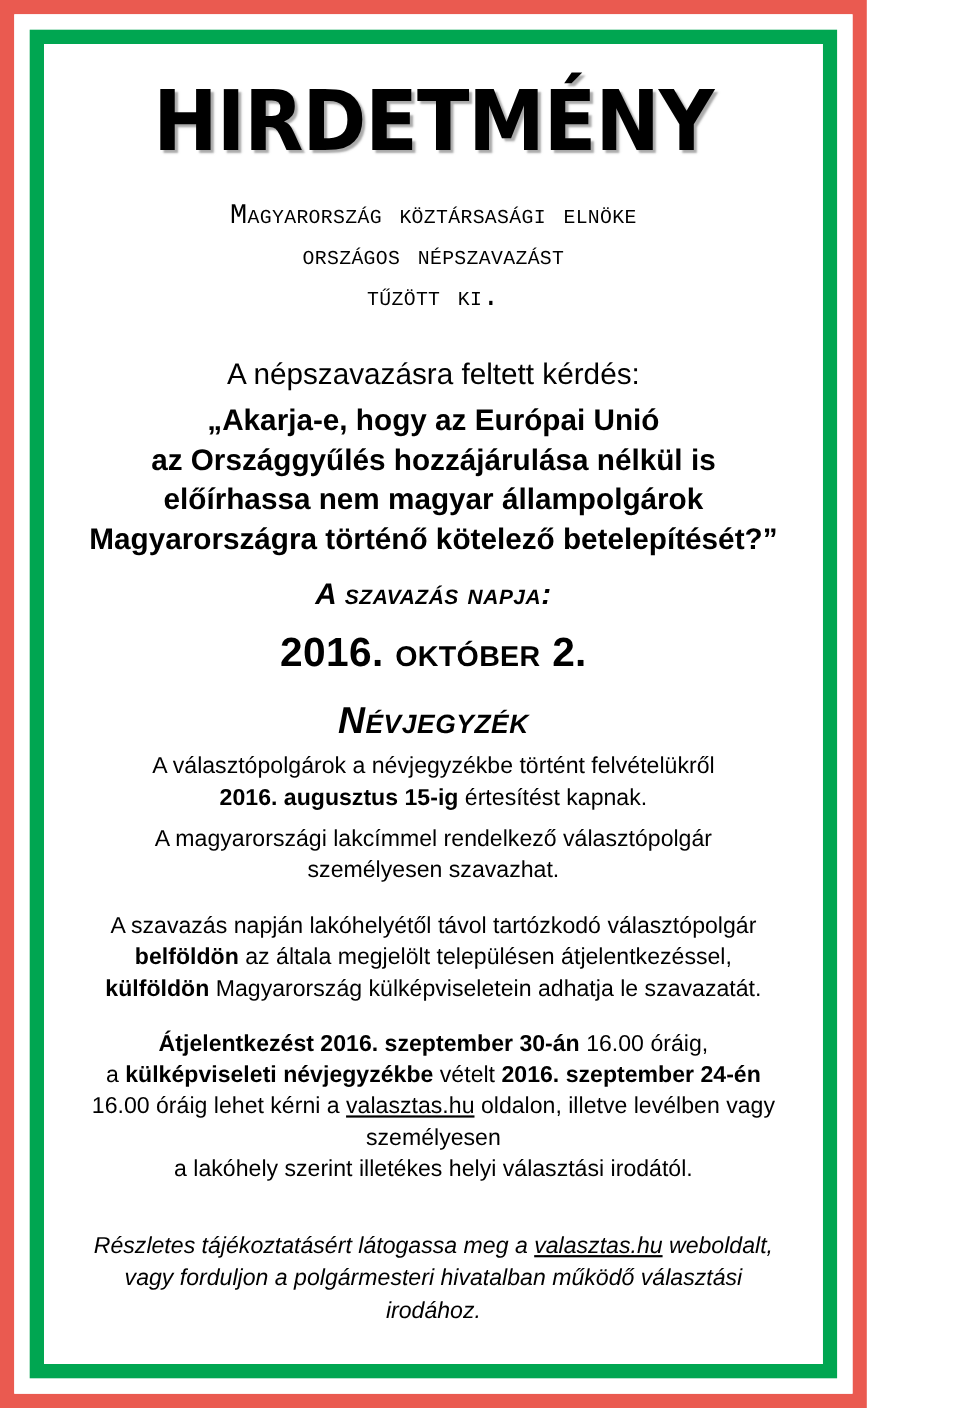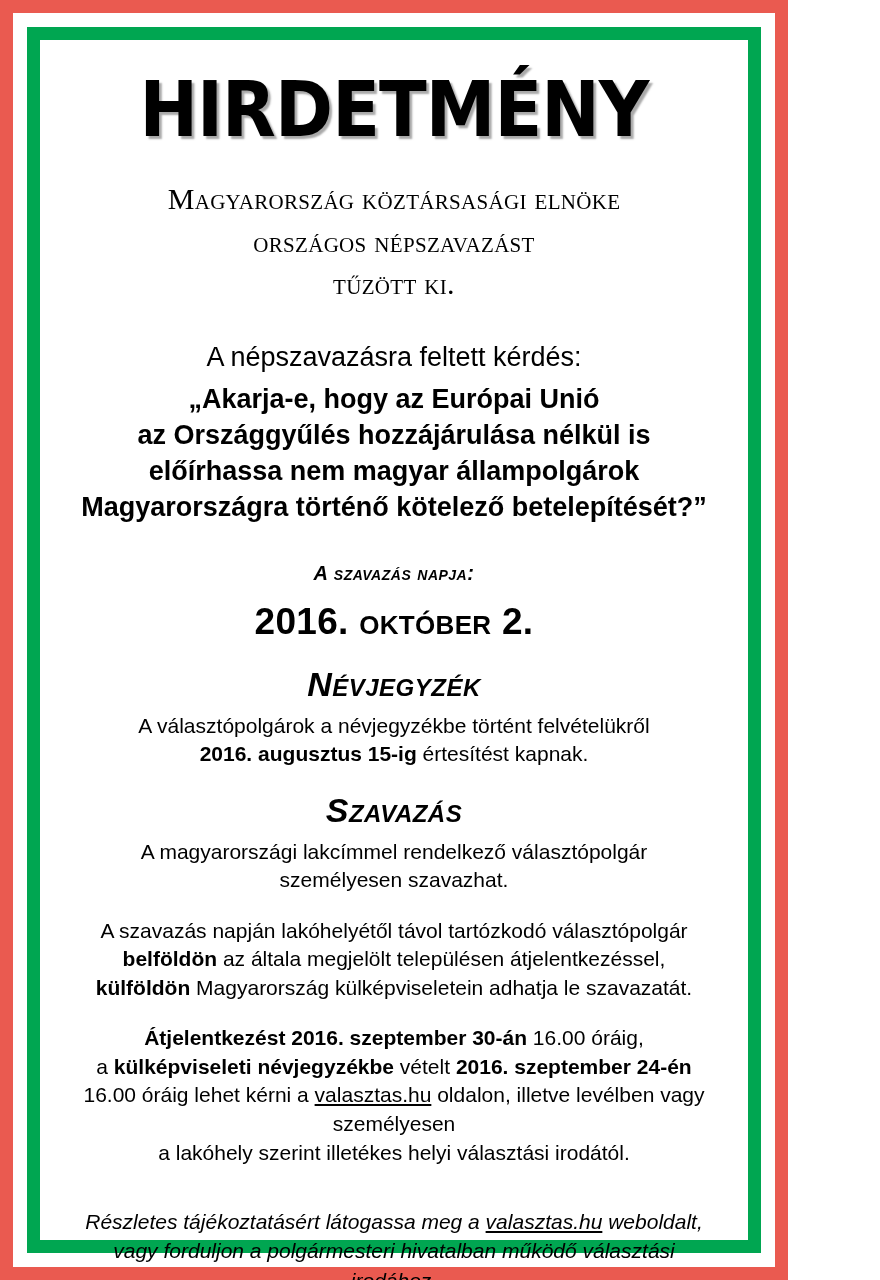--- a/index.html
+++ b/index.html
@@ -72,46 +72,46 @@
     transform: scaleX(0.92);
     transform-origin: center center;
     margin: 14px 0 0 0;
     text-shadow: 3px 3px 2px rgba(140,140,140,0.75);
   }
 
   .subtitle-block {
     margin-top: 30px;
   }
   .subtitle-line {
-    font-family: Liberation Serif, serif;
-    font-variant: small-caps;
-    font-size: 30px;
+    font-family: Liberation Mono, monospace;
+    font-variant: small-caps;
+    font-size: 26px;
     line-height: 1.42;
     letter-spacing: 0.3px;
   }
 
   .q-intro {
     margin-top: 34px;
     font-size: 27px;
     line-height: 1.3;
   }
   .q-body {
     margin-top: 7px;
     font-weight: bold;
     font-size: 27px;
     line-height: 1.33;
   }
   .q-body div { white-space: nowrap; }
 
   .day-label {
-    margin-top: 36px;
+    margin-top: 17px;
     font-variant: small-caps;
     font-style: italic;
     font-weight: bold;
-    font-size: 20px;
+    font-size: 27px;
     letter-spacing: 0.5px;
   }
   .day-value {
     margin-top: 16px;
     font-variant: small-caps;
     font-weight: bold;
     font-size: 37px;
     letter-spacing: 0.3px;
   }
   .hours-line {
@@ -179,21 +179,20 @@
 
     <div class="day-label">A szavazás napja:</div>
     <div class="day-value">2016. október 2.</div>
 
     <div class="section-head">Névjegyzék</div>
     <div class="para">
       <span>A választópolgárok a névjegyzékbe történt felvételükről</span><br>
       <b>2016. augusztus 15-ig</b><span> értesítést kapnak.</span>
     </div>
 
-    <div class="section-head">Szavazás</div>
 
     <div class="para">A magyarországi lakcímmel rendelkező választópolgár személyesen szavazhat.</div>
 
     <div class="para gap">
       <span>A szavazás napján lakóhelyétől távol tartózkodó választópolgár</span><br>
       <b>belföldön</b><span> az általa megjelölt településen átjelentkezéssel,</span><br>
       <b>külföldön</b><span> Magyarország külképviseletein adhatja le szavazatát.</span>
     </div>
 
     <div class="para gap">

